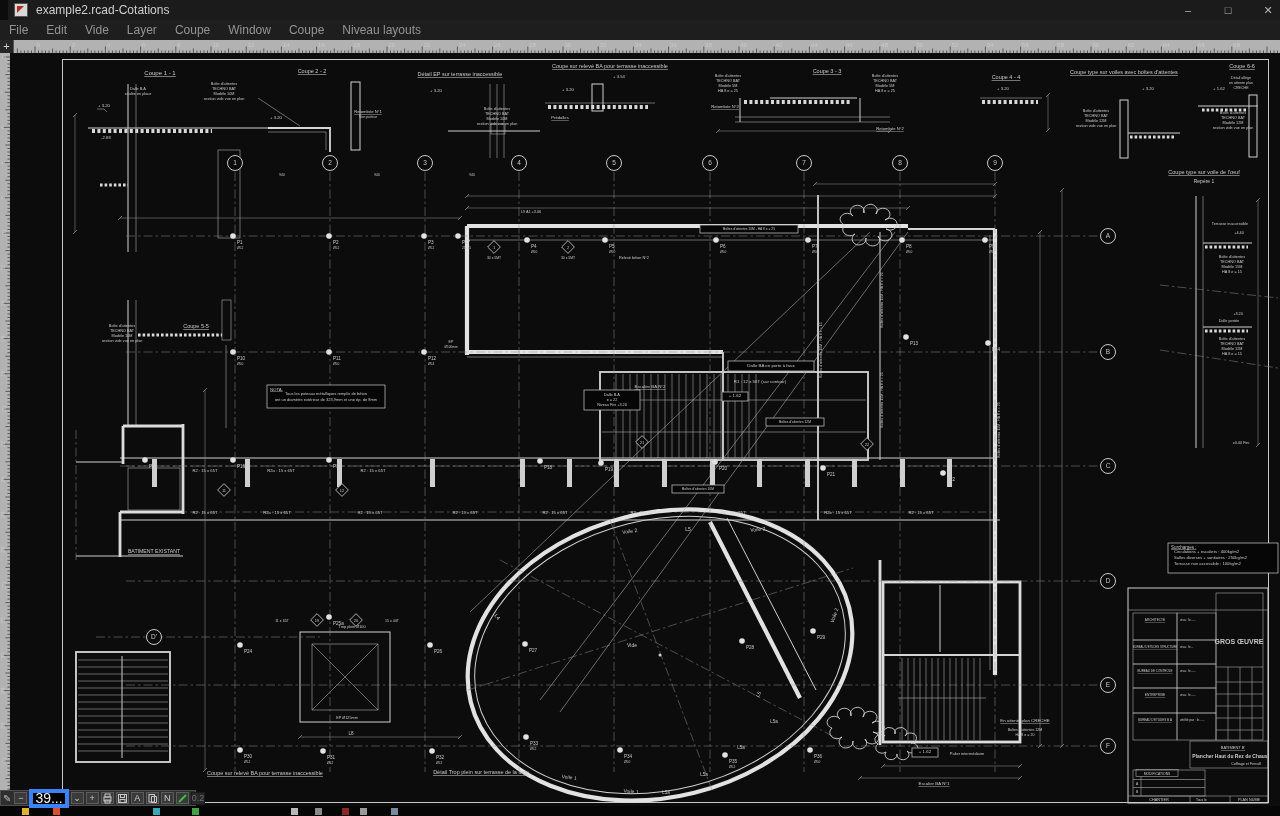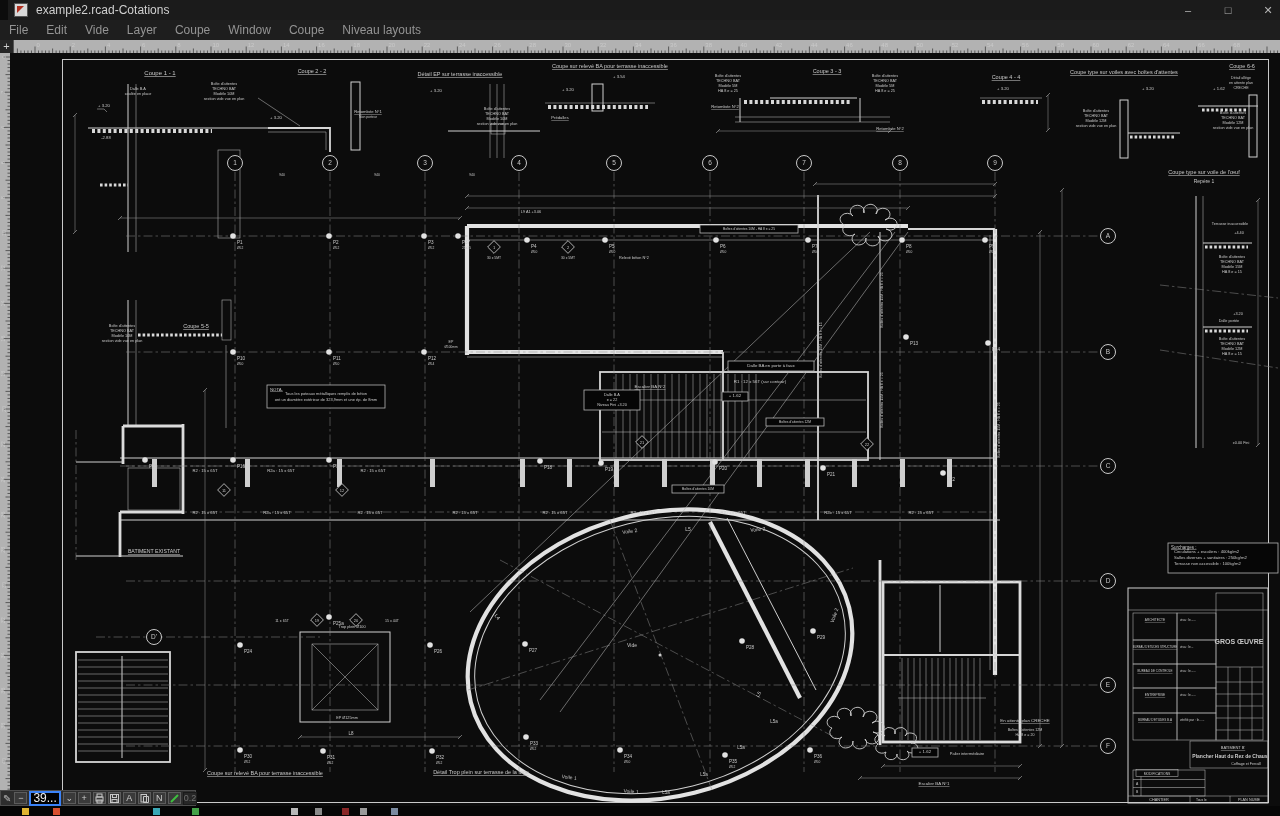--- a/index.html
+++ b/index.html
@@ -27,21 +27,21 @@
   .t{stroke:#b9b9b9;stroke-width:.55;fill:none;}
   .gridline{stroke:#8d8d8d;stroke-width:.5;stroke-dasharray:9 3 2.5 3;fill:none;}
   .dim{stroke:#9a9a9a;stroke-width:.5;fill:none;}
   .slab{stroke:#d9d9d9;stroke-width:4;stroke-dasharray:3 2.4;fill:none;}
   .slab2{stroke:#d9d9d9;stroke-width:3;stroke-dasharray:2.6 2;fill:none;}
   .hatchline{stroke:#b5b5b5;stroke-width:.55;}
   .cloud{fill:none;stroke:#cfcfcf;stroke-width:.9;}
   
   .statusbar{position:absolute;top:790px;left:0;height:16px;width:196px;background:#2e2e2e;border:1px solid #4d4d4d;box-sizing:border-box;display:flex;align-items:center;gap:2px;padding:0 2px;z-index:5;}
   .sb-btn{min-width:13px;height:12px;background:#3a3a3a;border:1px solid #5c5c5c;color:#cccccc;font-size:9px;line-height:11px;text-align:center;box-sizing:border-box;}
-  .zoom-input{width:38px;height:11px;background:#000;color:#eee;font-size:12px;border:2px solid #3b82f6;padding:0 2px;display:flex;align-items:center;}
+  .zoom-input{width:38px;height:11px;background:#000;color:#eee;font-size:14px;border:4px solid #3b82f6;padding:0 2px;display:flex;align-items:center;}
   .opacity-box{width:26px;height:11px;background:#272727;border:1px solid #1a1a1a;color:#6f6f6f;font-size:9px;text-align:center;line-height:11px;}
   .pen-icon{color:#bbbbbb;font-size:10px;margin-right:1px;}
   
   .taskbar{position:absolute;top:806px;left:0;width:1280px;height:10px;background:#060606;z-index:4;}
   .task-icon{position:absolute;top:2px;width:7px;height:7px;}
 </style>
 </head>
 <body>
 
 <div class="titlebar">

